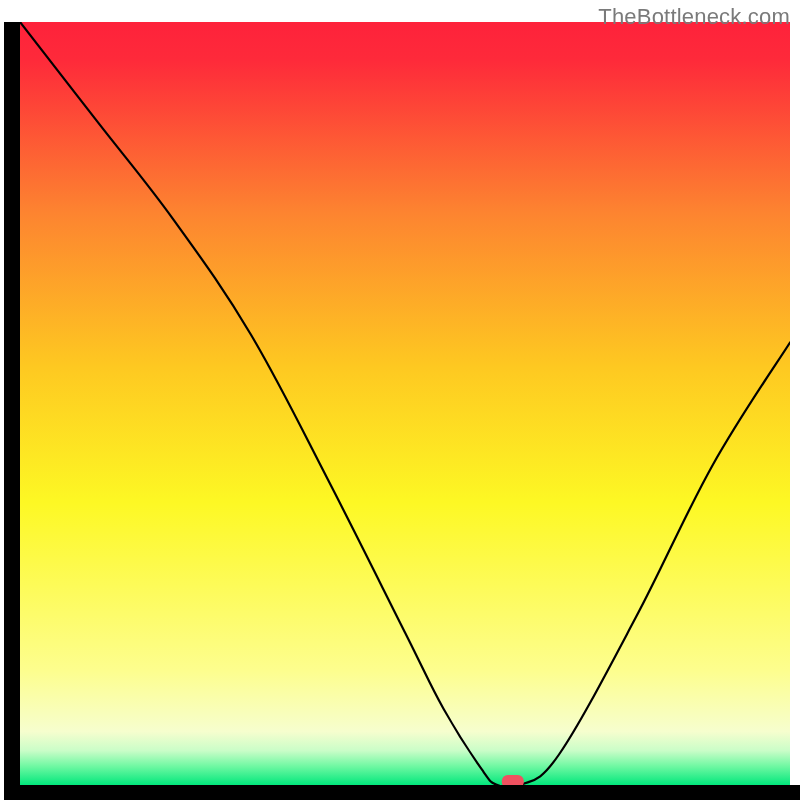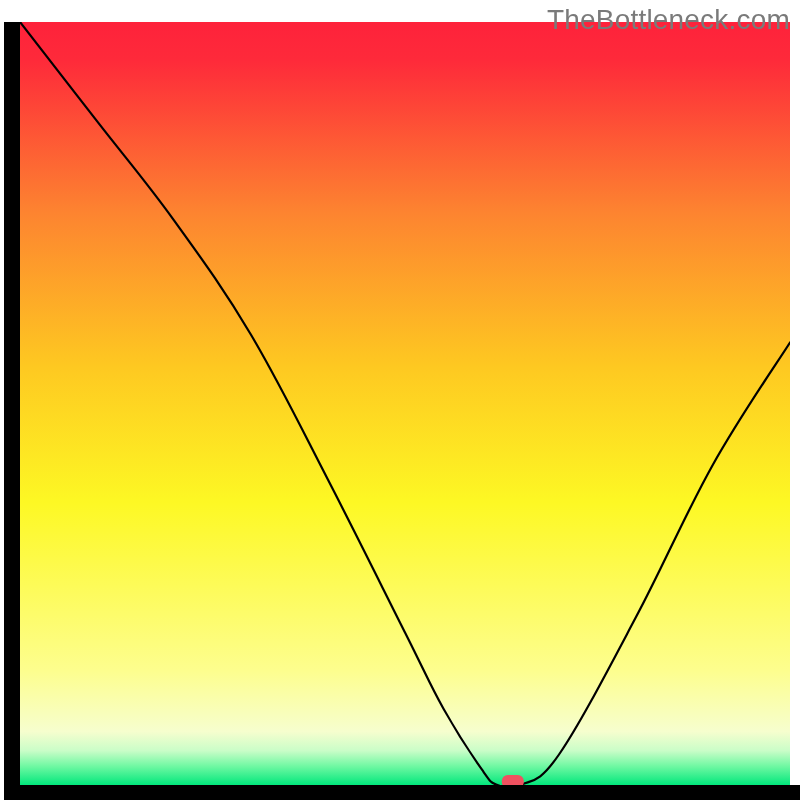--- a/index.html
+++ b/index.html
@@ -20,21 +20,21 @@
     top: 0;
     left: 0;
     width: 800px;
     height: 800px;
   }
   .watermark {
     position: absolute;
     top: 4px;
     right: 10px;
     font-family: Arial, Helvetica, sans-serif;
-    font-size: 28px;
+    font-size: 22px;
     color: #7a7a7a;
     letter-spacing: 0.2px;
     font-weight: 400;
     user-select: none;
   }
 </style>
 </head>
 <body>
 
 <div class="viewport">

